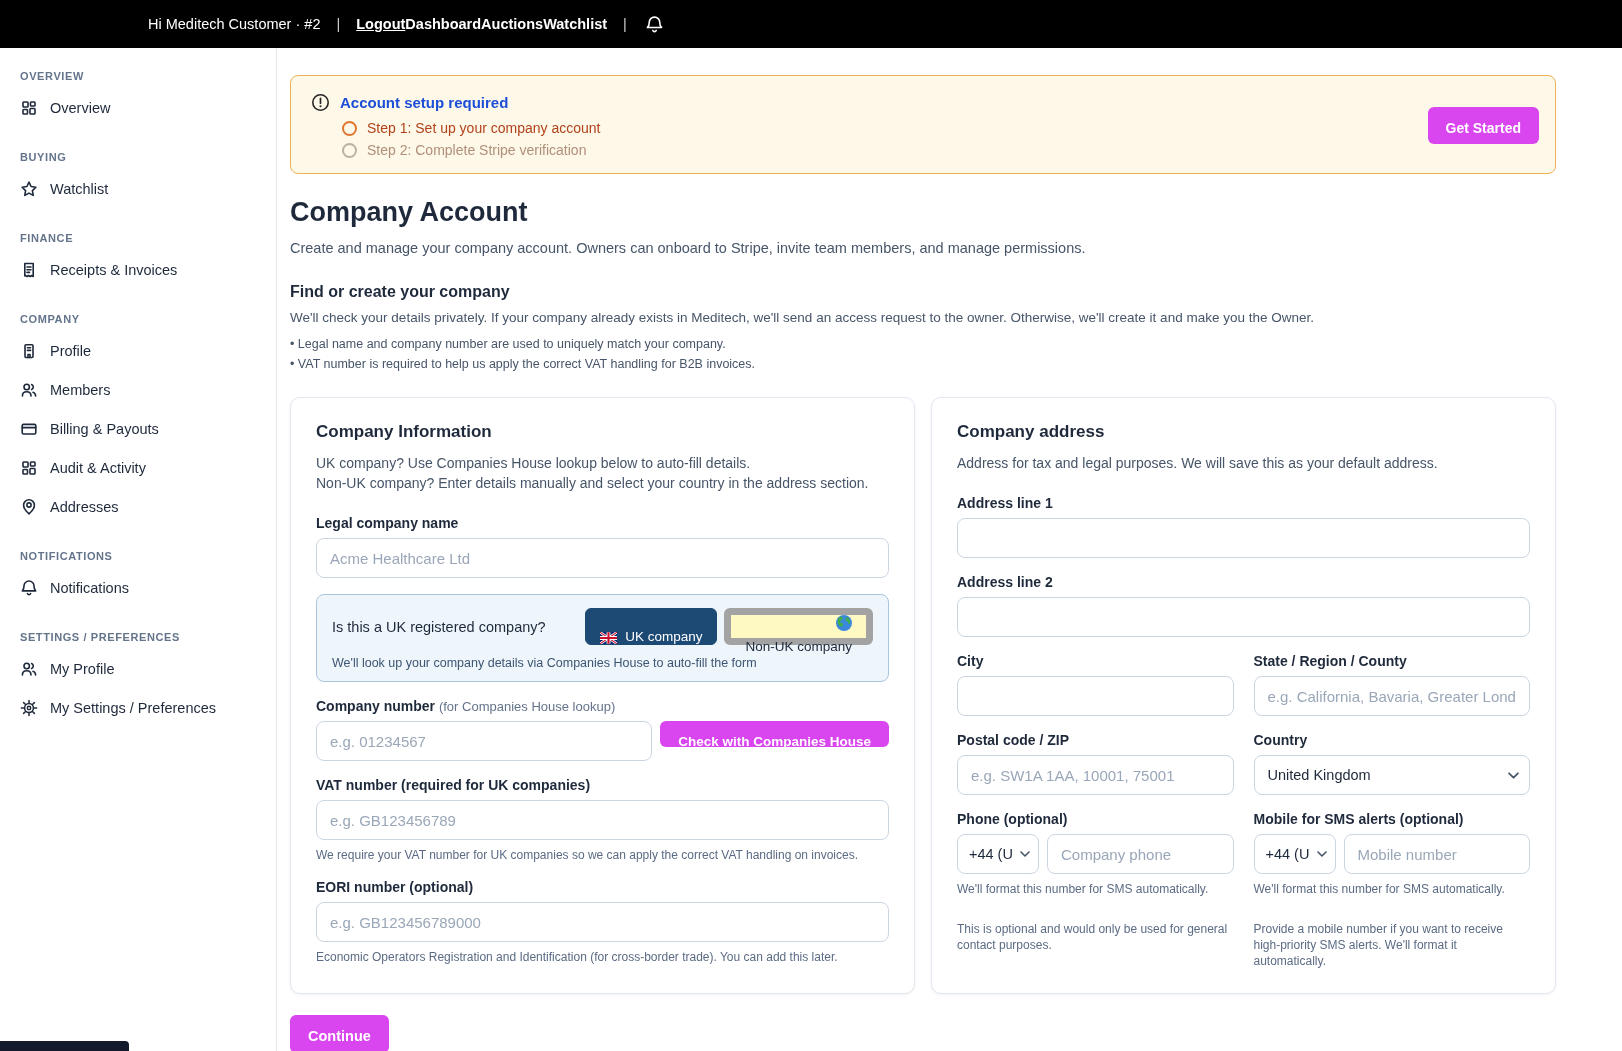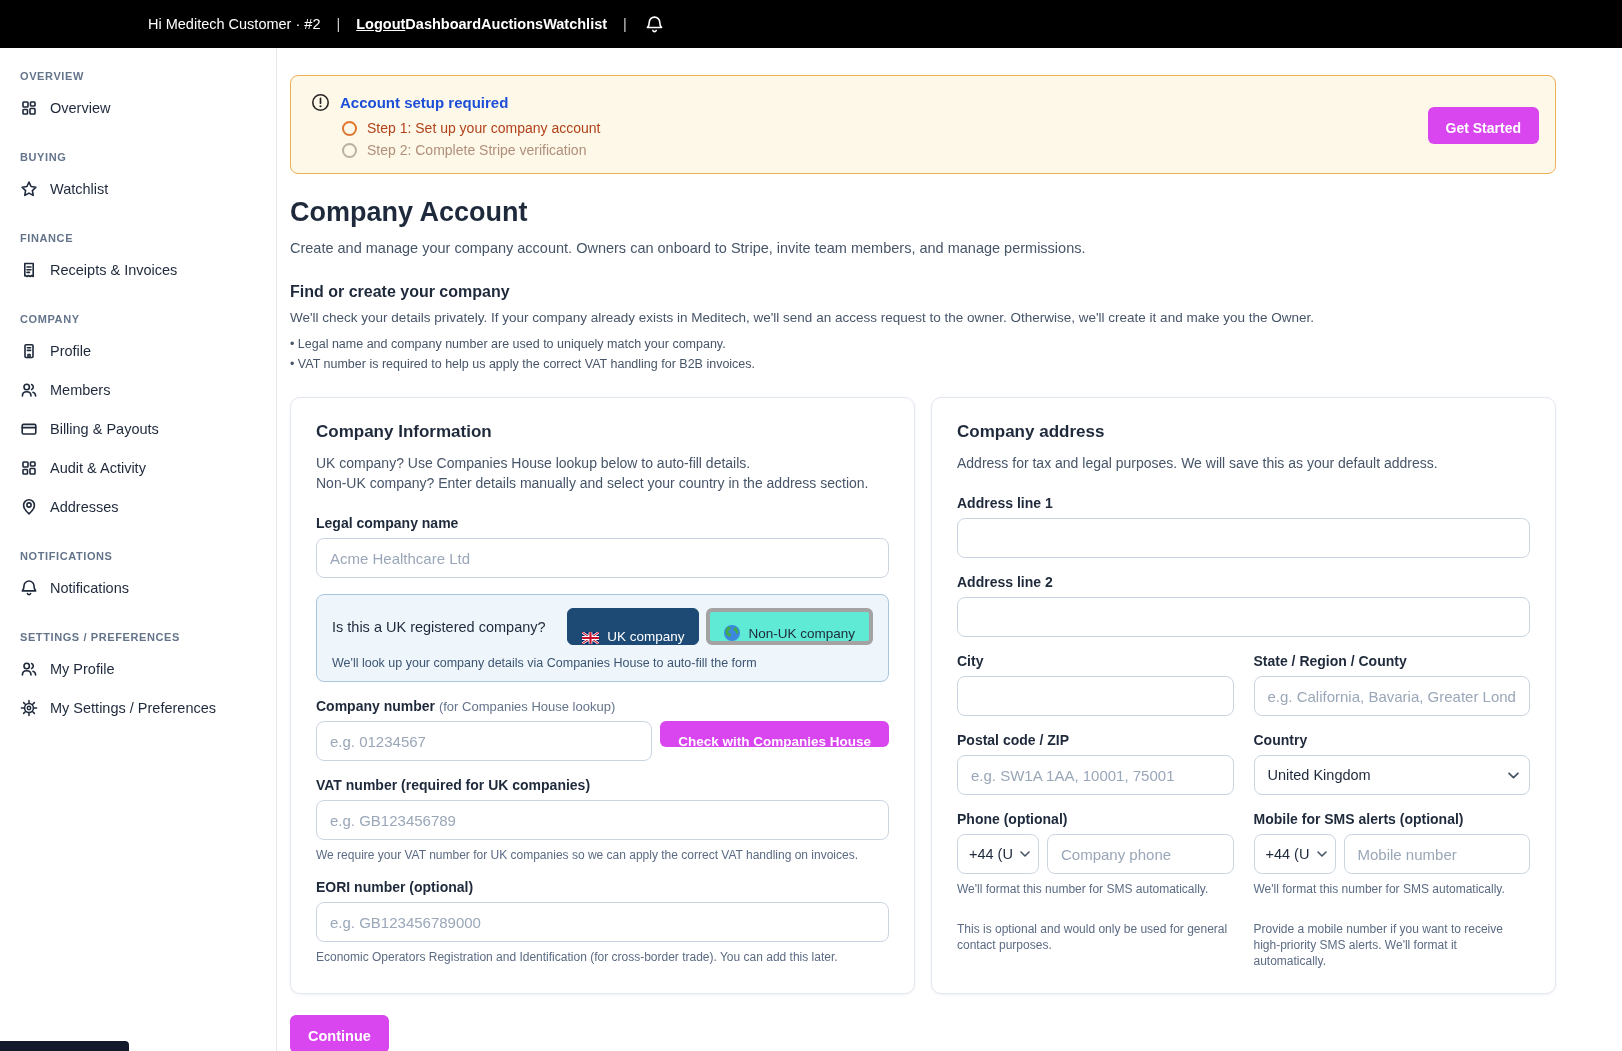--- a/index.html
+++ b/index.html
@@ -89,21 +89,21 @@
   }
   .uk-row { display:flex; align-items:center; justify-content:space-between; gap:10px; }
   .uk-question { font-size:14.5px; color:#1e293b; }
   .uk-buttons { display:flex; gap:7px; }
   .toggle-btn {
     height:37px; padding:0 14px; border-radius:6px; font-size:13.5px; font-weight:500;
     display:flex; align-items:flex-end; gap:8px; cursor:pointer; white-space:nowrap;
     font-family:"Liberation Sans", sans-serif;
   }
   .toggle-btn.selected { background:#1d4a75; color:#fff; border:1px solid #1d4a75; }
-  .toggle-btn.unselected { background:#5eead4; color:#1e293b; border:4px solid #a3a3a3; }
+  .toggle-btn.unselected { background:#fef9c3; color:#1e293b; border:7px solid #a3a3a3;flex-direction:column; }
   .uk-note { font-size:12.5px; color:#3c5572; margin-top:11px; }
   .input-row { display:flex; gap:8px; }
   .input-row .text-input { flex:1; }
   .check-btn { height:22px; font-size:13.5px; }
   
   .row2 { display:grid; grid-template-columns:1fr 1fr; gap:0 20px; }
   .select-box {
     height:40px; border:1px solid #cbd5e1; border-radius:8px; background:#fff;
     display:flex; align-items:center; justify-content:space-between;
     padding:0 10px 0 13px; font-size:14.5px; color:#1e293b; cursor:pointer;

